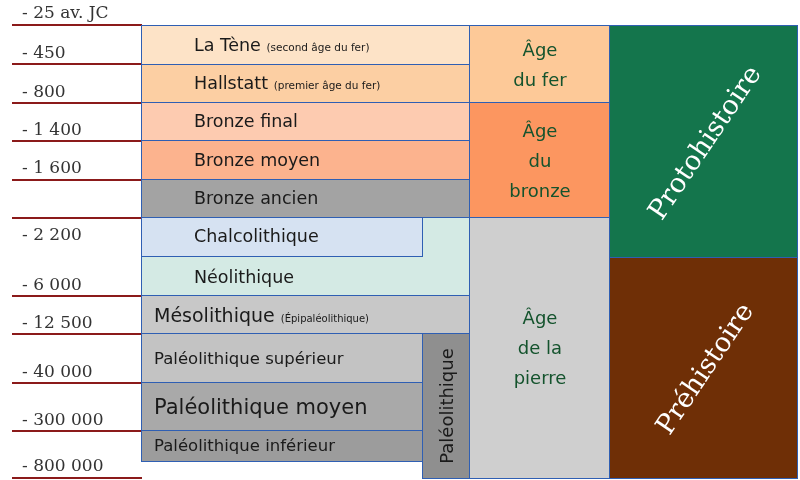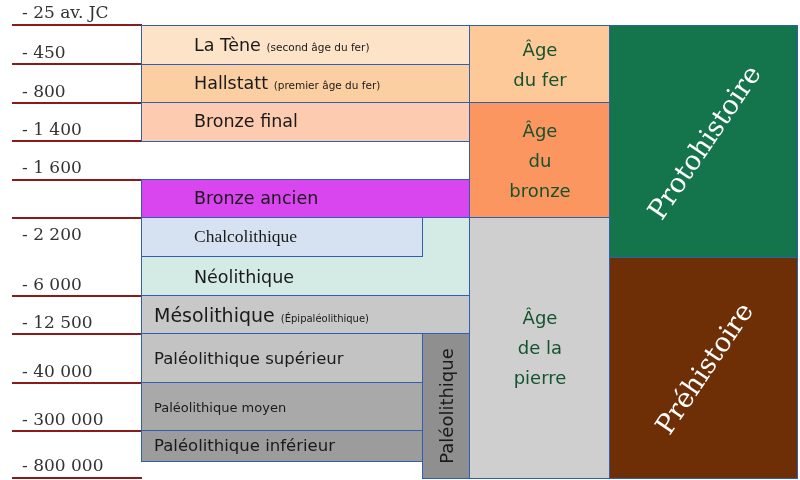--- a/index.html
+++ b/index.html
@@ -124,46 +124,49 @@
     <span class="row-label" style="left:52px;">
       <span>Hallstatt</span>
       <span class="row-sub">(premier âge du fer)</span>
     </span>
   </div>
 
   <div class="cell" style="left:141px;top:102px;width:329px;height:40px;background:#fdcbb0;">
     <span class="row-label" style="left:52px;">Bronze final</span>
   </div>
 
-
-  <div class="cell" style="left:141px;top:179px;width:359px;height:40px;background:#d946ef;">
+  <div class="cell" style="left:141px;top:140px;width:329px;height:41px;background:#fcb38e;">
+    <span class="row-label" style="left:52px;">Bronze moyen</span>
+  </div>
+
+  <div class="cell" style="left:141px;top:179px;width:359px;height:40px;background:#a3a3a3;">
     <span class="row-label" style="left:52px;">Bronze ancien</span>
   </div>
 
   <div class="cell" style="left:141px;top:217px;width:329px;height:80px;background:#d4eae4;">
     <span class="row-label" style="left:52px;top:auto;bottom:2px;transform:none;height:34px;line-height:34px;">Néolithique</span>
   </div>
 
   <div class="cell" style="left:141px;top:217px;width:282px;height:40px;background:#d6e2f2;">
-    <span class="row-label" style="left:52px;font-family:Liberation Serif, serif;">Chalcolithique</span>
+    <span class="row-label" style="left:52px;">Chalcolithique</span>
   </div>
 
   <div class="cell" style="left:141px;top:295px;width:329px;height:40px;background:#c8c8c8;">
     <span class="row-label" style="left:12px;font-size:19px;">
       <span>Mésolithique</span>
       <span class="row-sub" style="font-size:10px;">(Épipaléolithique)</span>
     </span>
   </div>
 
   <div class="cell" style="left:141px;top:333px;width:283px;height:51px;background:#c3c3c3;padding-left:25px;">
     <span class="row-label" style="left:12px;font-size:16.5px;">Paléolithique supérieur</span>
   </div>
 
   <div class="cell" style="left:141px;top:382px;width:283px;height:50px;background:#a9a9a9;">
-    <span class="row-label" style="left:12px;font-size:13px;">Paléolithique moyen</span>
+    <span class="row-label" style="left:12px;font-size:21px;">Paléolithique moyen</span>
   </div>
 
   <div class="cell" style="left:141px;top:430px;width:283px;height:32px;background:#9c9c9c;">
     <span class="row-label" style="left:12px;font-size:16.5px;">Paléolithique inférieur</span>
   </div>
 
   <div class="cell" style="left:422px;top:333px;width:48px;height:146px;background:#8f8f8f;">
     <span class="paleo-vert">Paléolithique</span>
   </div>
 

